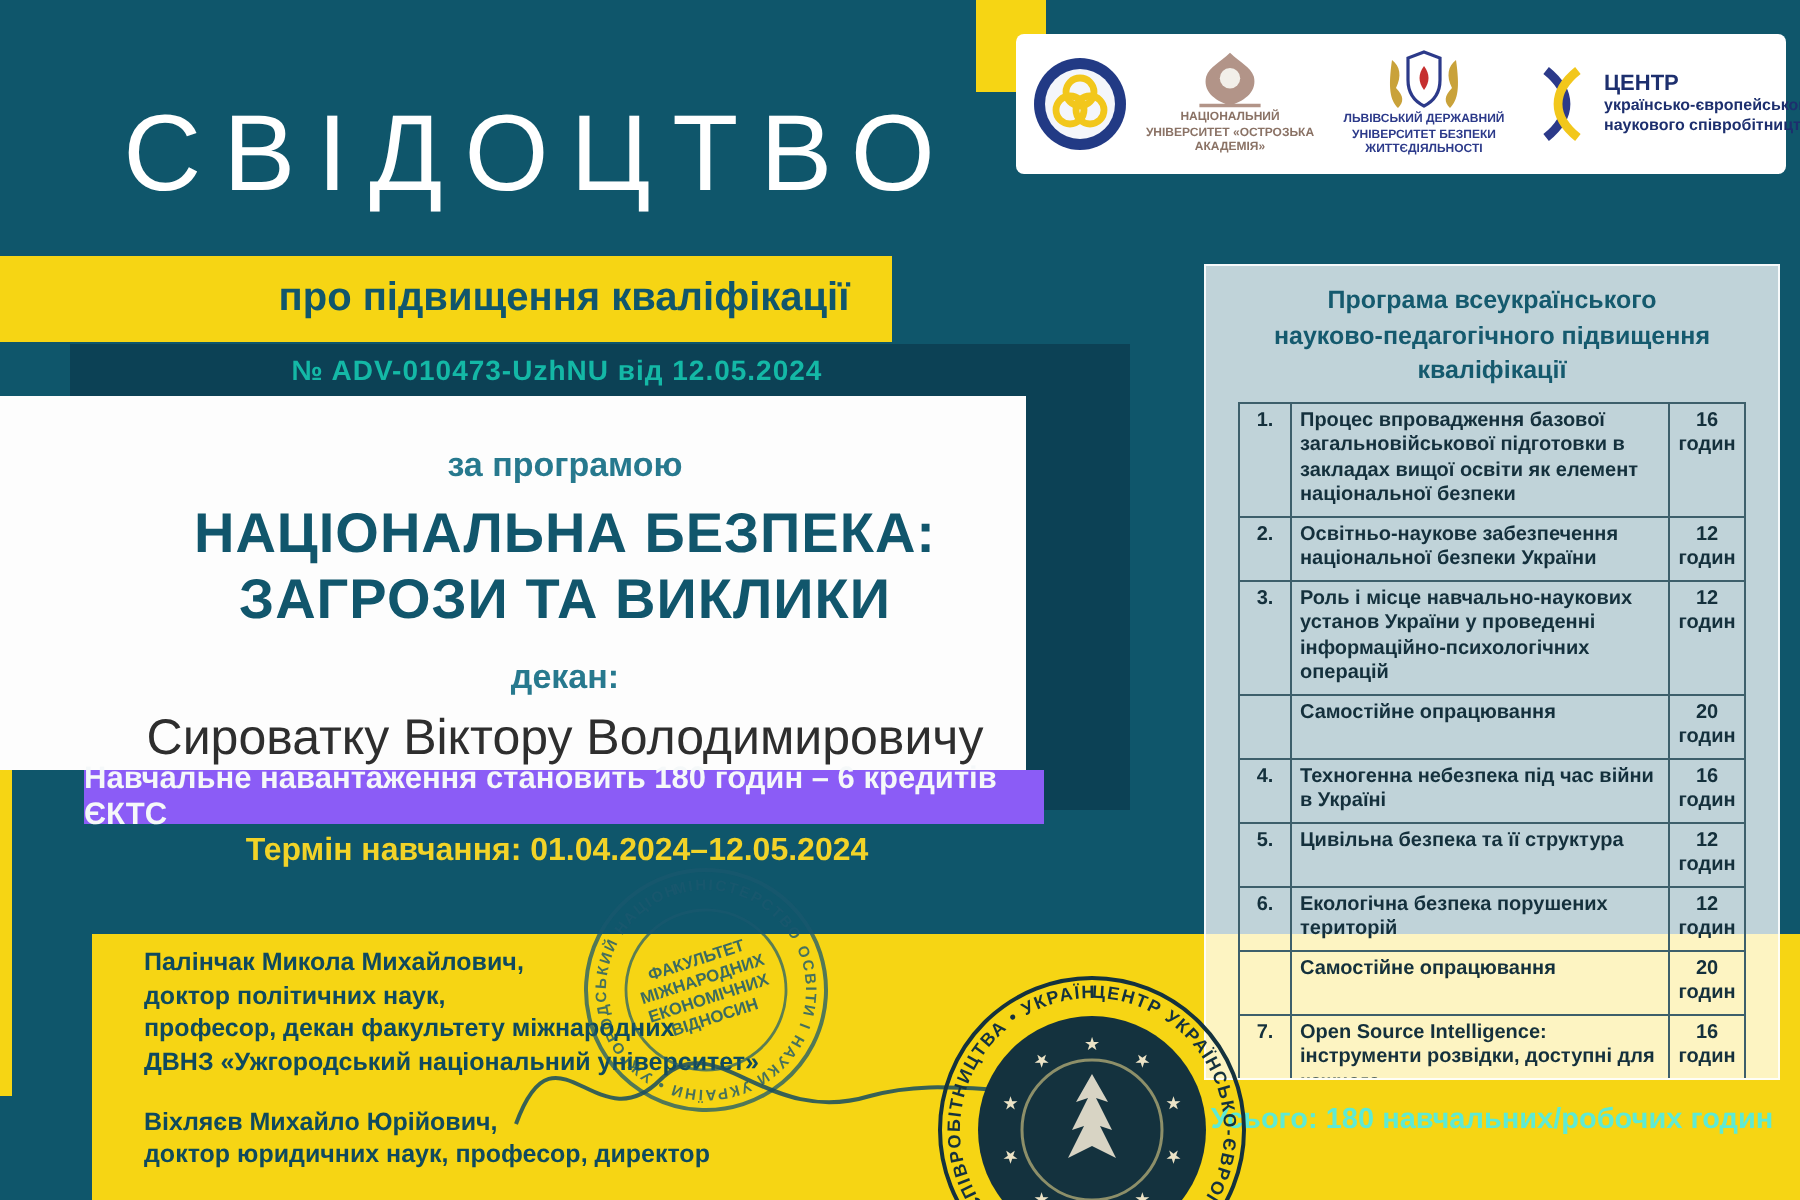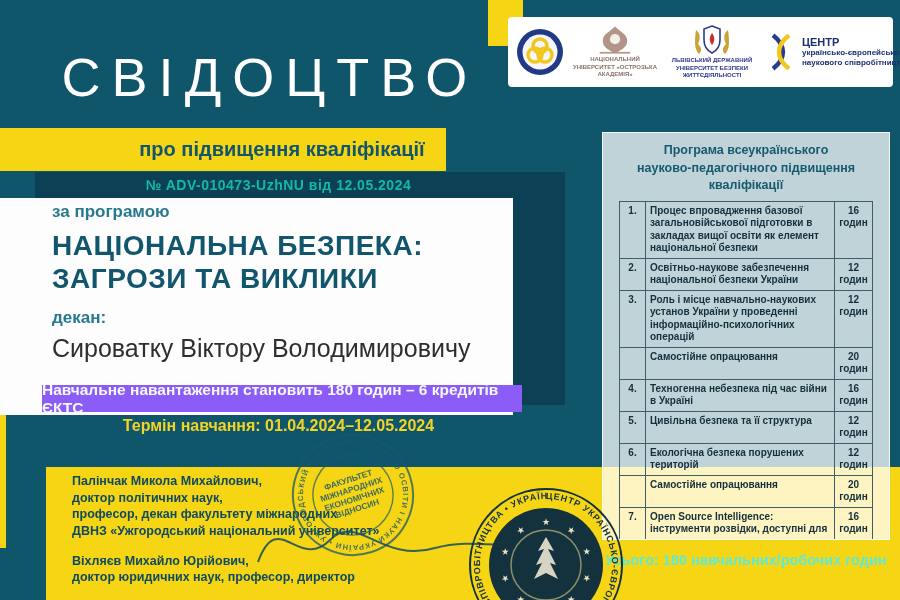--- a/index.html
+++ b/index.html
@@ -14,22 +14,22 @@
 
   
   .cert-title { position:absolute; left:20px; top:46px; width:500px; text-align:center;
     color:#ffffff; font-size:54px; font-weight:400; letter-spacing:11px; }
   .sub-band { position:absolute; left:0; top:128px; width:446px; height:43px; background:#f6d514;
     display:flex; align-items:center; justify-content:center; padding-left:118px; }
   .sub-band span { color:#11566c; font-size:20px; font-weight:700; }
   .num-band { position:absolute; left:35px; top:172px; width:487px; height:26px; background:#0c4155;
     display:flex; align-items:center; justify-content:center; }
   .num-band span { color:#14b8a6; font-size:14px; font-weight:700; letter-spacing:0.5px; }
-  .white-panel { position:absolute; left:0; top:198px; width:513px; height:217px; background:#fdfdfd;
-    text-align:left; padding-left:52px; padding-top:4px; }
+  .white-panel { position:absolute; left:0; top:198px; width:513px; height:187px; background:#fdfdfd;
+    text-align:center; padding-left:52px; padding-top:25px; }
   .program-intro { color:#27798e; font-size:17px; font-weight:700; }
   .program-title { margin-top:7px; color:#11566c; font-size:28px; font-weight:700; line-height:1.18; letter-spacing:0.5px; }
   .issued-label { margin-top:13px; color:#27798e; font-size:17px; font-weight:700; }
   .recipient { margin-top:6px; color:#2e2e2e; font-size:25px; font-weight:400; }
   .load-band { position:absolute; left:42px; top:385px; width:480px; height:27px; background:#8b5cf6;
     display:flex; align-items:center; justify-content:center; }
   .load-band span { color:#f5f8f9; font-size:15.5px; font-weight:700; }
   .term-line { position:absolute; left:35px; top:417px; width:487px; text-align:center;
     color:#f2d328; font-size:16px; font-weight:700; }
 

